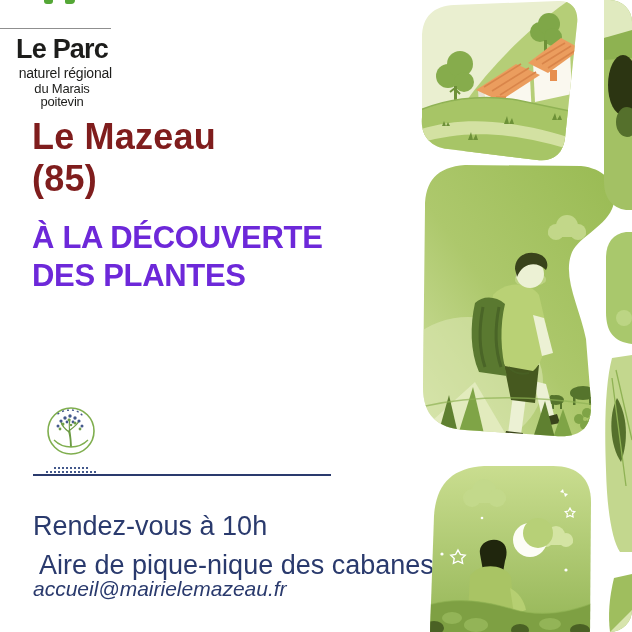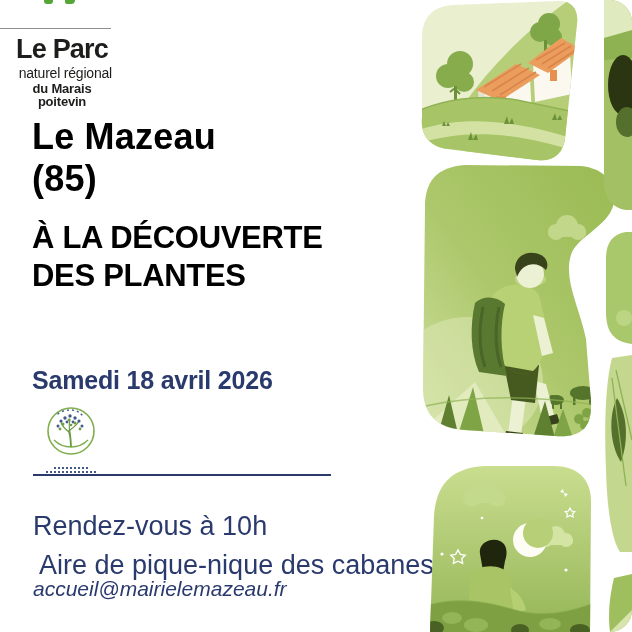--- a/index.html
+++ b/index.html
@@ -12,24 +12,24 @@
   
   .speck{position:absolute;top:0;background:#54a736;border-radius:0 0 3px 3px;}
   .speck.s1{left:44px;width:9px;height:4px;}
   .speck.s2{left:65px;width:10px;height:4px;border-radius:0 0 4px 2px;}
 
   .logo-rule{position:absolute;left:0;top:28px;width:111px;height:1px;background:#8f8f8f;}
 
   .parc-logo{position:absolute;left:12px;top:36px;width:100px;text-align:center;color:#1d1d1b;}
   .parc-name{font-size:27px;font-weight:800;letter-spacing:-0.8px;line-height:1.0;}
   .parc-sub1{font-size:14px;letter-spacing:-0.2px;margin-top:3px;line-height:1.05;text-align:right;}
-  .parc-sub2{font-size:13px;font-weight:700;letter-spacing:-0.2px;margin-top:1px;line-height:1.05;}
-
-  .location{position:absolute;left:32px;top:116px;color:#000000;font-size:36px;font-weight:800;line-height:1.17;letter-spacing:0.2px;}
-  .title{position:absolute;left:32px;top:219px;color:#000000;font-size:31px;font-weight:800;line-height:1.24;letter-spacing:-0.3px;}
+  .parc-sub2{font-size:13px;font-weight:400;letter-spacing:-0.2px;margin-top:1px;line-height:1.05;}
+
+  .location{position:absolute;left:32px;top:116px;color:#7f1d1d;font-size:36px;font-weight:800;line-height:1.17;letter-spacing:0.2px;}
+  .title{position:absolute;left:32px;top:219px;color:#6d28d9;font-size:31px;font-weight:800;line-height:1.24;letter-spacing:-0.3px;}
   .date{position:absolute;left:32px;top:366px;color:#2a3a6d;font-size:25px;font-weight:700;letter-spacing:-0.2px;}
 
   .commune-logo{position:absolute;left:42px;top:405px;width:58px;text-align:center;}
   .microline{height:2px;background:repeating-linear-gradient(90deg,#44598c 0 2px,transparent 2px 4px);margin:2px auto 0;}
   .microline.m1{width:34px;margin-top:4px;}
   .microline.m2{width:50px;}
 
   .divider{position:absolute;left:33px;top:474px;width:298px;height:2px;background:#2a3a6d;}
 
   .meeting{position:absolute;left:33px;top:507px;color:#2a3a6d;font-size:27px;line-height:1.43;}
@@ -58,21 +58,20 @@
   <div class="location">
     <div>Le Mazeau</div>
     <div>(85)</div>
   </div>
 
   <div class="title">
     <div>À LA DÉCOUVERTE</div>
     <div>DES PLANTES</div>
   </div>
 
-  <div class="date">Samedi 18 avril 2026</div>
 
   <div class="commune-logo">
     <svg width="54" height="54" viewBox="0 0 54 54">
       <circle cx="27" cy="26" r="23" fill="#ffffff" stroke="#7fae4e" stroke-width="1.6"></circle>
       <path d="M26,42 C26,34 25,30 24,26 L26,24 C27,29 27.6,34 28,42 Z" fill="#6b9a43"></path>
       <path d="M25,27 C21,24 18,21 17,17 M26,25 C30,22 33,20 35,16 M25.5,26 C25,21 25,18 26,14" stroke="#6b9a43" stroke-width="1.2" fill="none"></path>
       <g fill="#44598c">
         <circle cx="17" cy="16" r="1.6"></circle>
           <circle cx="21" cy="13" r="1.7"></circle>
           <circle cx="26" cy="11" r="1.7"></circle>

